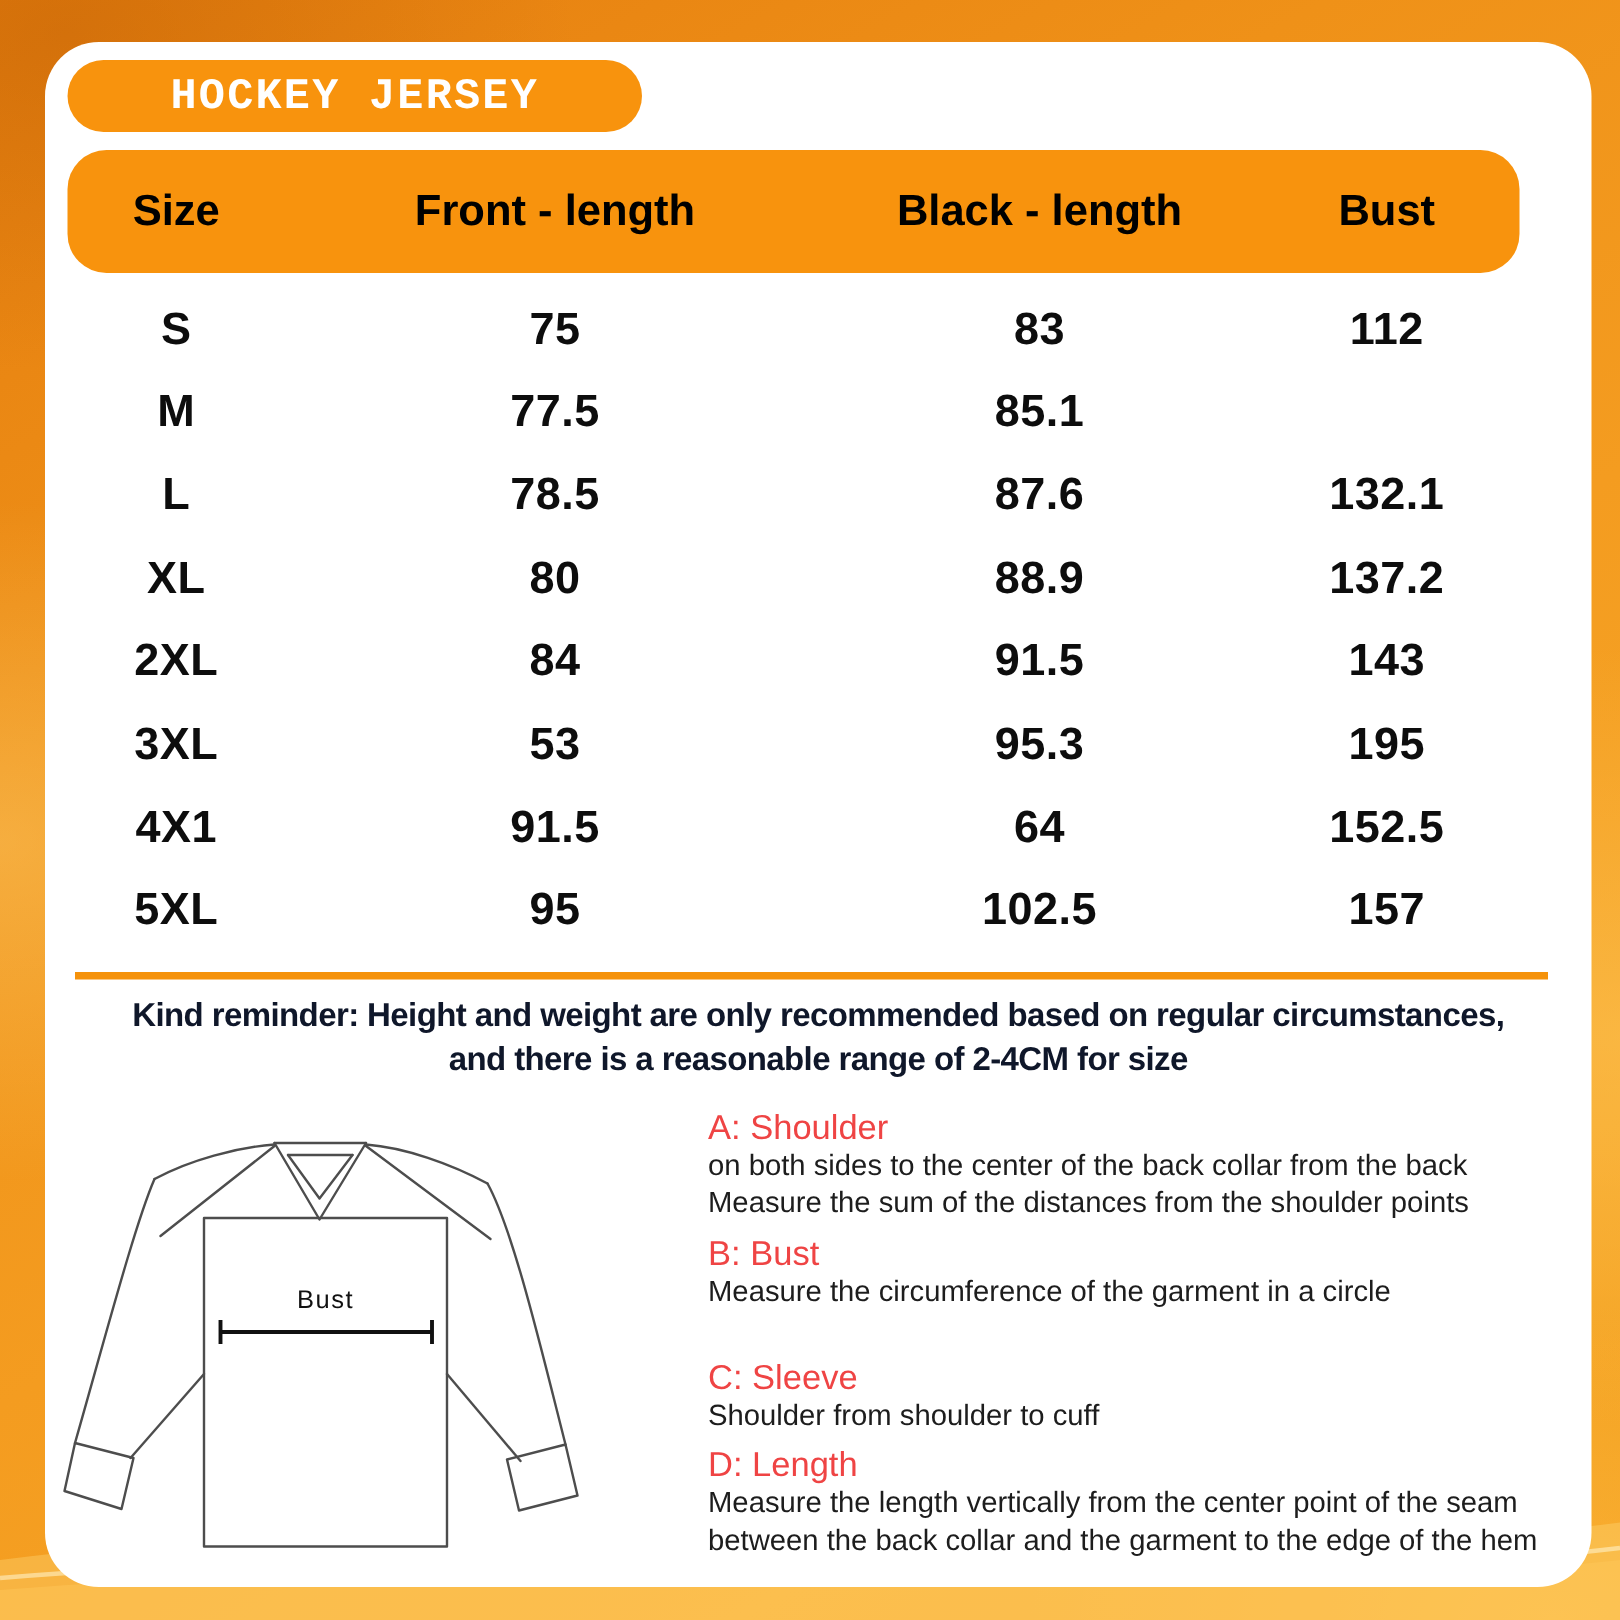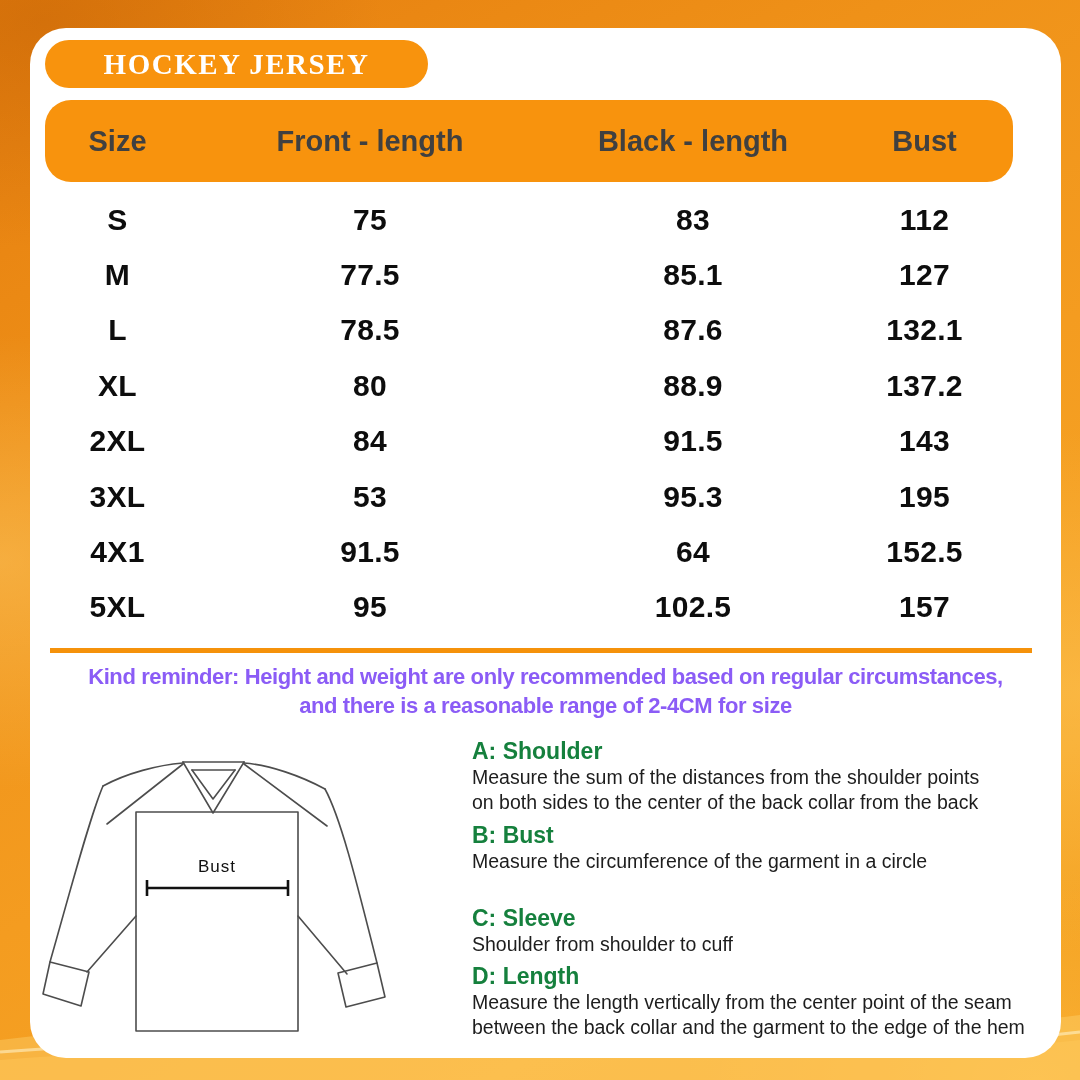--- a/index.html
+++ b/index.html
@@ -17,51 +17,51 @@
   .card{
     position:absolute;left:30px;top:28px;right:19px;bottom:22px;
     background:#ffffff;border-radius:36px;
   }
   .badge{
     position:absolute;left:15px;top:12px;width:383px;height:48px;
     background:#f8930d;border-radius:26px;
     display:flex;align-items:center;justify-content:center;
   }
   .badge span{
-    font-family:Liberation Serif, serif;font-weight:bold;font-size:29px;
+    font-family:Liberation Mono, monospace;font-weight:bold;font-size:29px;
     color:#ffffff;letter-spacing:1.5px;
   }
   .thead{
     position:absolute;left:15px;top:72px;width:968px;height:82px;
     background:#f8930d;border-radius:26px;
     display:grid;grid-template-columns:145px 360px 286px 177px;align-items:center;
   }
   .thead .hcell{
-    text-align:center;font-size:29px;font-weight:700;color:#404040;
+    text-align:center;font-size:29px;font-weight:700;color:#000000;
   }
   .tbody{position:absolute;left:15px;top:164px;width:968px;}
   .trow{
     display:grid;grid-template-columns:145px 360px 286px 177px;
     height:55.4px;align-items:center;
   }
   .trow .cell{
     text-align:center;font-size:30px;font-weight:600;color:#0d0d0d;letter-spacing:.3px;
   }
   .divider{
     position:absolute;left:20px;top:620px;width:982px;height:5px;background:#f5920b;
   }
   .reminder{
     position:absolute;left:0;right:0;top:634px;text-align:center;
-    font-size:22px;font-weight:700;color:#8b5cf6;line-height:29px;letter-spacing:-.4px;
+    font-size:22px;font-weight:700;color:#0f172a;line-height:29px;letter-spacing:-.4px;
   }
   .jersey-wrap{position:absolute;left:0;top:692px;width:420px;height:330px;}
   .jersey-wrap svg{display:block;width:100%;height:100%;}
   .guide{position:absolute;left:442px;top:706px;width:600px;}
   .guide-section{position:absolute;left:0;}
-  .guide-title{font-size:23px;font-weight:700;color:#15803d;line-height:27px;}
+  .guide-title{font-size:23px;font-weight:400;color:#ef4444;line-height:27px;}
   .guide-line{font-size:19.5px;font-weight:400;color:#1d1d1d;line-height:25px;white-space:nowrap;}
   .s-a{top:4px}.s-b{top:88px}.s-c{top:171px}.s-d{top:229px}
 </style>
 </head>
 <body>
 
 <svg class="bg-waves" viewBox="0 0 1080 110" preserveAspectRatio="none">
   <path d="M0,70 C300,30 700,95 1080,45 L1080,110 L0,110 Z" fill="rgba(255,220,125,0.35)"></path>
   <path d="M0,90 C380,60 760,105 1080,70 L1080,110 L0,110 Z" fill="rgba(255,200,90,0.45)"></path>
   <path d="M0,82 C350,52 760,100 1080,62" fill="none" stroke="rgba(255,246,210,0.55)" stroke-width="3"></path>
@@ -84,21 +84,20 @@
     <div class="trow">
       <div class="cell">S</div>
       <div class="cell">75</div>
       <div class="cell">83</div>
       <div class="cell">112</div>
     </div>
     <div class="trow">
       <div class="cell">M</div>
       <div class="cell">77.5</div>
       <div class="cell">85.1</div>
-      <div class="cell">127</div>
     </div>
     <div class="trow">
       <div class="cell">L</div>
       <div class="cell">78.5</div>
       <div class="cell">87.6</div>
       <div class="cell">132.1</div>
     </div>
     <div class="trow">
       <div class="cell">XL</div>
       <div class="cell">80</div>
@@ -170,22 +169,22 @@
         <line x1="117" y1="160" x2="117" y2="176"></line>
         <line x1="258" y1="160" x2="258" y2="176"></line>
       </g>
       <text x="187" y="152" text-anchor="middle" font-size="17" letter-spacing="1" fill="#111111" font-family="Liberation Sans, sans-serif">Bust</text>
     </svg>
   </div>
 
   <div class="guide">
     <div class="guide-section s-a">
       <div class="guide-title">A: Shoulder</div>
+      <div class="guide-line">on both sides to the center of the back collar from the back</div>
       <div class="guide-line">Measure the sum of the distances from the shoulder points</div>
-      <div class="guide-line">on both sides to the center of the back collar from the back</div>
     </div>
     <div class="guide-section s-b">
       <div class="guide-title">B: Bust</div>
       <div class="guide-line">Measure the circumference of the garment in a circle</div>
     </div>
     <div class="guide-section s-c">
       <div class="guide-title">C: Sleeve</div>
       <div class="guide-line">Shoulder from shoulder to cuff</div>
     </div>
     <div class="guide-section s-d">

